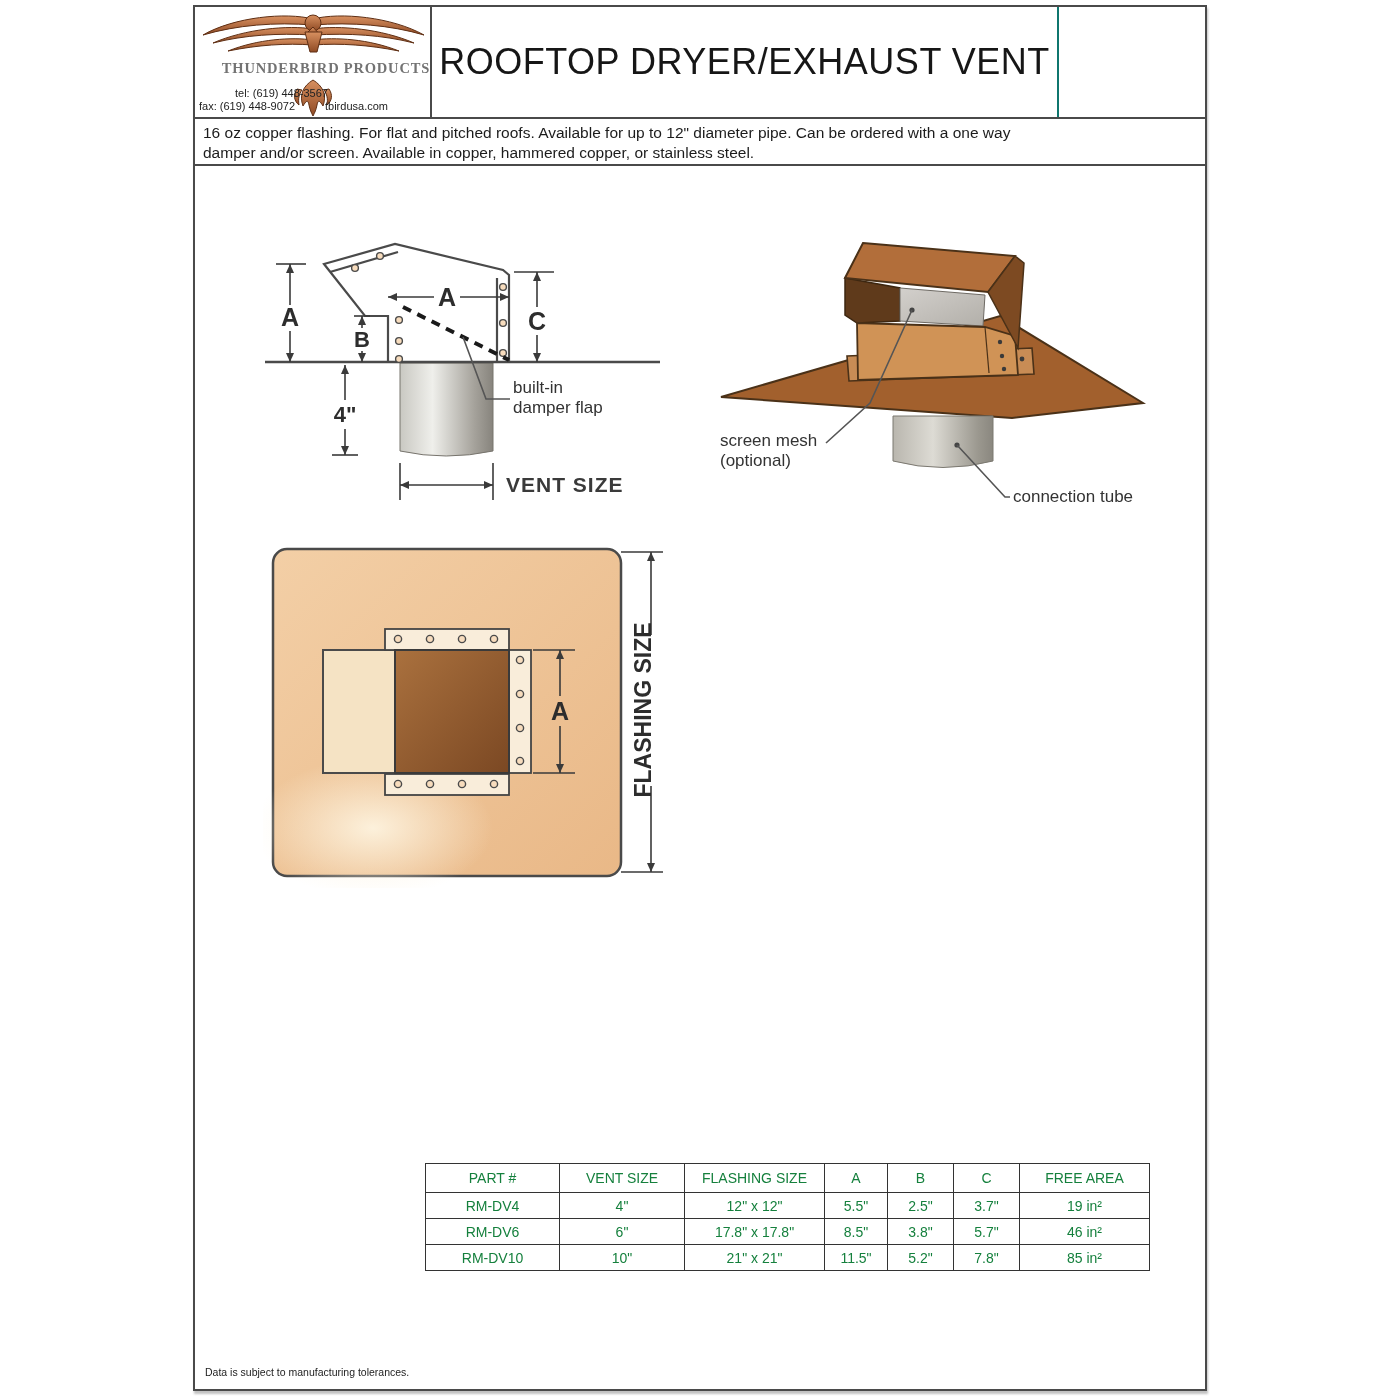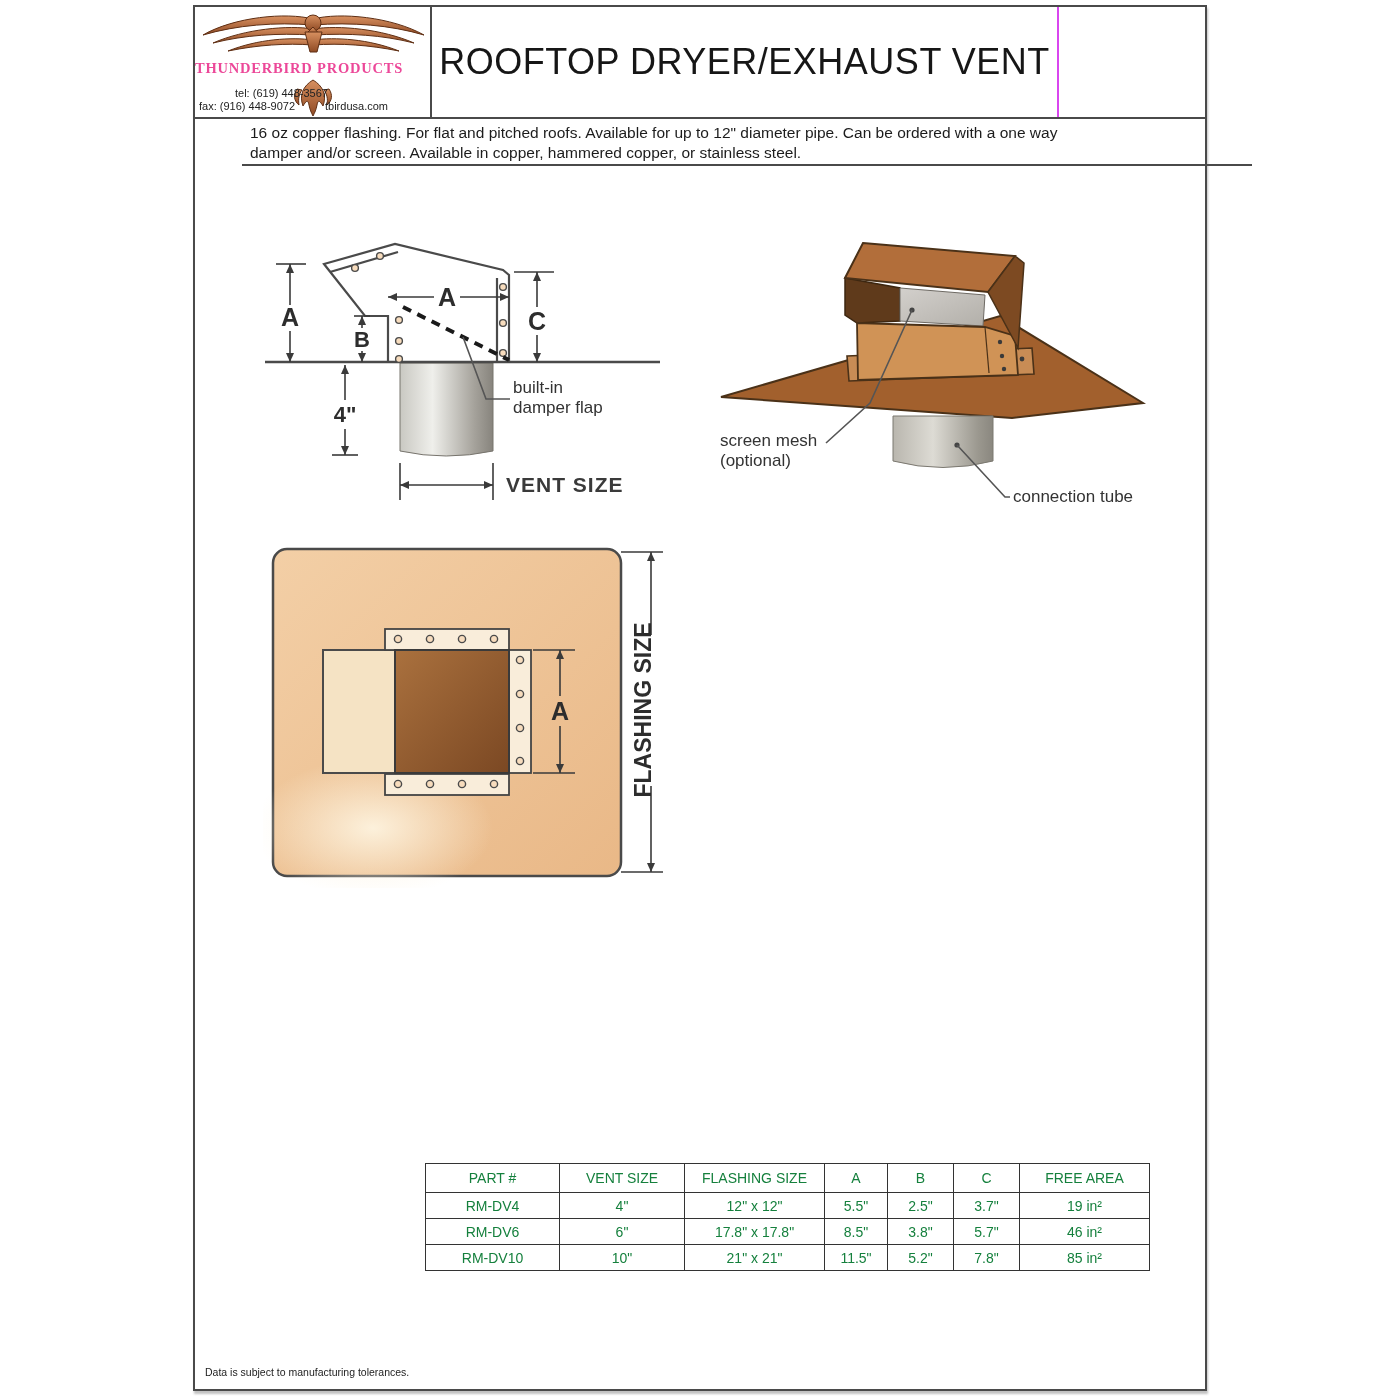--- a/index.html
+++ b/index.html
@@ -5,31 +5,31 @@
   html,body{margin:0;padding:0;background:#ffffff;}
   #canvas{position:relative;width:1400px;height:1400px;background:#ffffff;overflow:hidden;
           font-family:"Liberation Sans",sans-serif;color:#1a1a1a;}
   #doc{position:absolute;left:193px;top:5px;width:1014px;height:1386px;
        border:2px solid #4a4a4a;box-sizing:border-box;background:#fff;
        box-shadow:1px 3px 2px rgba(120,120,120,.45);}
   
   #hdr{position:absolute;left:0;top:0;width:100%;height:112px;display:flex;
        border-bottom:2px solid #4a4a4a;box-sizing:border-box;}
   #logo-cell{position:relative;width:237px;border-right:2px solid #4a4a4a;box-sizing:border-box;}
-  #title-cell{position:relative;width:627px;border-right:2px solid #d946ef;box-sizing:border-box;
+  #title-cell{position:relative;width:627px;border-right:2px solid #0f766e;box-sizing:border-box;
        display:flex;align-items:center;justify-content:center;}
   #spacer-cell{flex:1;}
   #page-title{font-size:36px;letter-spacing:.5px;color:#161616;white-space:nowrap;}
-  #brand-name{position:absolute;left:0;top:53px;width:100%;text-align:left;
+  #brand-name{position:absolute;left:0;top:53px;width:100%;text-align:right;
        font-family:"Liberation Serif",serif;font-weight:bold;font-size:14.5px;
-       letter-spacing:.8px;color:#ec4899;}
+       letter-spacing:.8px;color:#737373;}
   .contact{position:absolute;font-size:11px;color:#222;white-space:nowrap;}
   
   #descr{position:absolute;left:0;top:112px;width:100%;height:47px;box-sizing:border-box;
-        border-bottom:2px solid #4a4a4a;padding:4px 8px;font-size:15.5px;line-height:20px;color:#1c1c1c;margin-left:47px;}
+        border-bottom:2px solid #4a4a4a;padding:4px 8px;font-size:15.5px;line-height:20px;color:#1c1c1c;}
   
   .dgm{position:absolute;}
   .outline{stroke:#4a4a4a;stroke-width:2.2;fill:none;}
   .dim{stroke:#3a3a3a;stroke-width:1.6;fill:none;}
   .arr{fill:#3a3a3a;stroke:none;}
   .lbl{font-family:"Liberation Sans",sans-serif;font-size:25px;font-weight:600;fill:#2d2d2d;}
   .lbl-med{font-family:"Liberation Sans",sans-serif;font-size:21px;font-weight:600;
            fill:#3a3a3a;letter-spacing:1px;}
   .lbl-sm{font-family:"Liberation Sans",sans-serif;font-size:17px;fill:#333;}
   .leader{stroke:#555;stroke-width:1.6;fill:none;}
@@ -75,21 +75,21 @@
             <path d="M6,10 C2,16 3,22 8,26 C7,20 8,15 11,11 Z"></path>
             <path d="M38,10 C42,16 41,22 36,26 C37,20 36,15 33,11 Z"></path>
           </g>
         </svg>
         <span class="contact" style="left:4px;top:80px;padding-left:36px;">
           <span>tel:</span>
           <span>(619) 448-3567</span>
         </span>
         <span class="contact" style="left:4px;top:93px;">
           <span>fax:</span>
-          <span>(916) 448-9072</span>
+          <span>(619) 448-9072</span>
         </span>
         <span class="contact" style="left:130px;top:93px;">tbirdusa.com</span>
       </div>
       <div id="title-cell">
         <div id="page-title">ROOFTOP DRYER/EXHAUST VENT</div>
       </div>
       <div id="spacer-cell"></div>
     </div>
 
     <div id="descr">

